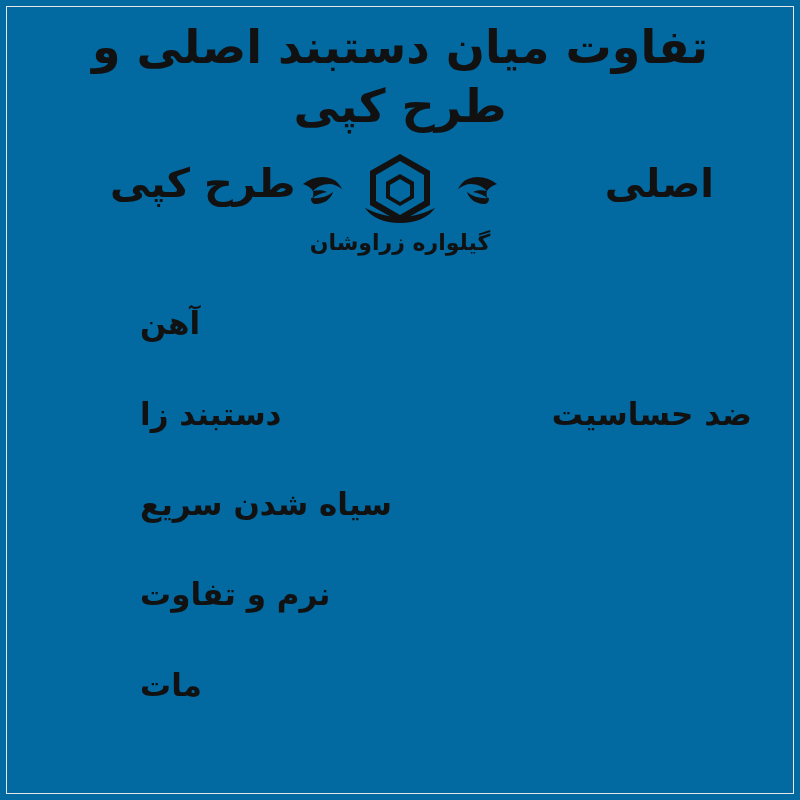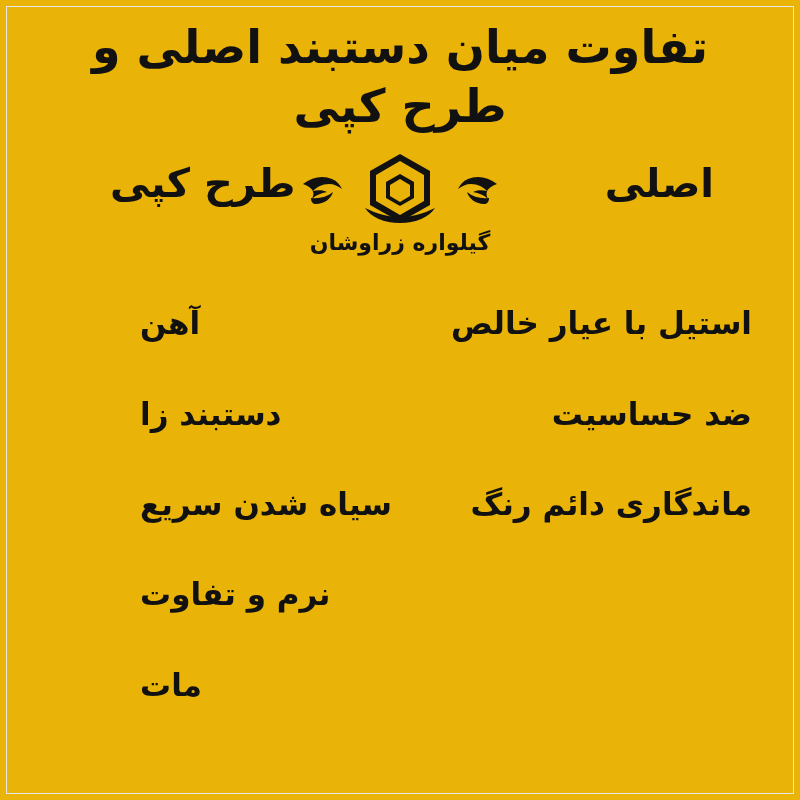--- a/index.html
+++ b/index.html
@@ -12,21 +12,21 @@
     height: 800px;
     font-family: "DejaVu Sans", sans-serif;
     color: #111111;
     overflow: hidden;
   }
   .page {
     position: relative;
     width: 800px;
     height: 800px;
     box-sizing: border-box;
-    background: #eab308;
+    background: #0369a1;
   }
   
   .page::after {
     content: "";
     position: absolute;
     inset: 6px;
     border: 1px solid #e6e6e6;
     pointer-events: none;
   }
 
@@ -157,31 +157,29 @@
 
         <path d="M70 58c12 6 24 9 35 9s23-3 35-9c-6 9-19 15-35 15s-29-6-35-15z"></path>
       </g>
     </svg>
     <div class="logo-text">گیلواره زراوشان</div>
   </div>
 
   <div class="rows">
 
     <div class="row">
-      <div class="cell cell-original">استیل با عیار خالص</div>
       <div class="cell cell-copy">آهن</div>
     </div>
 
     <div class="row">
       <div class="cell cell-original">ضد حساسیت</div>
       <div class="cell cell-copy">دستبند زا</div>
     </div>
 
     <div class="row">
-      <div class="cell cell-original">ماندگاری دائم رنگ</div>
       <div class="cell cell-copy">سیاه شدن سریع</div>
     </div>
 
     <div class="row">
       <div class="cell cell-copy">نرم و تفاوت</div>
     </div>
 
     <div class="row">
       <div class="cell cell-copy">مات</div>
     </div>

